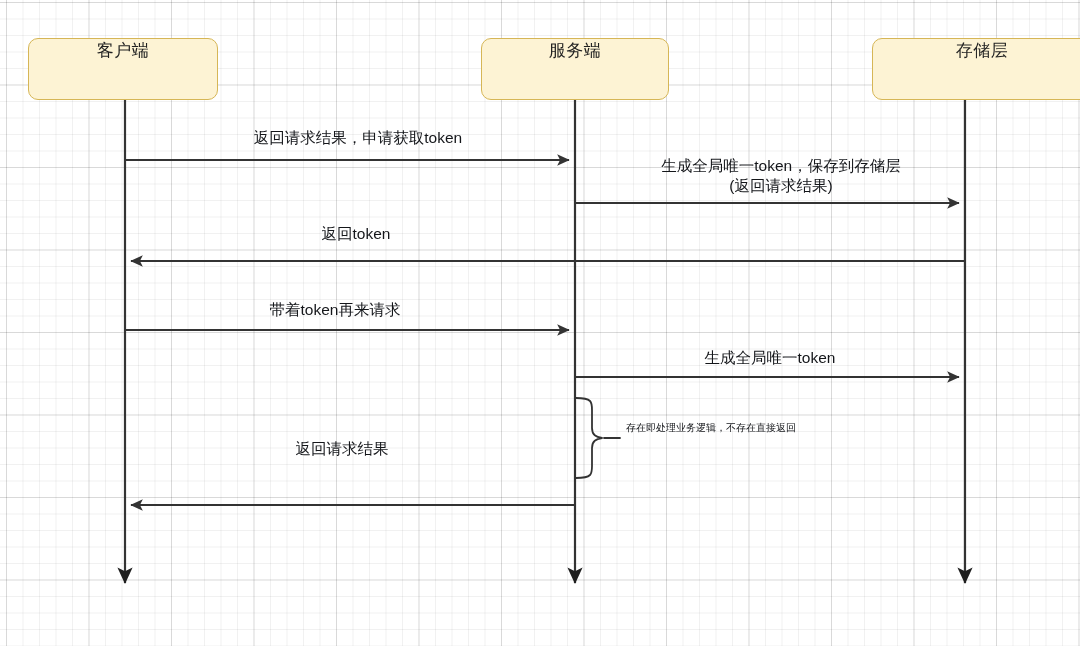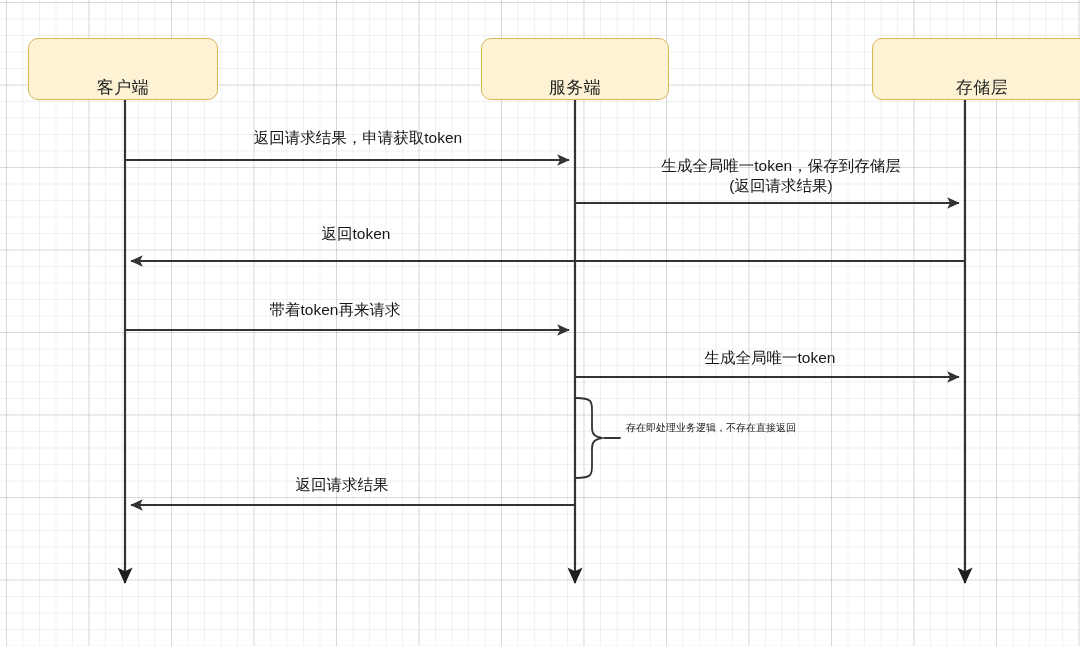--- a/index.html
+++ b/index.html
@@ -32,21 +32,21 @@
     width: 1080px;
     height: 646px;
   }
   .participant-box {
     position: absolute;
     box-sizing: border-box;
     background: #fdf3d4;
     border: 1.6px solid #d6b656;
     border-radius: 10px;
     display: flex;
-    align-items: flex-end;
+    align-items: flex-start;
     justify-content: center;
   }
   .participant-label {
     font-size: 17px;
     color: #1f1f1f;
     letter-spacing: 0.5px;
     white-space: nowrap;
   }
   .msg-label {
     position: absolute;
@@ -128,17 +128,17 @@
     <div>生成全局唯一token，保存到存储层</div>
     <div>(返回请求结果)</div>
   </div>
 
   <div class="msg-label centered" style="left:356px; top:224px;">返回token</div>
 
   <div class="msg-label centered" style="left:335px; top:300px;">带着token再来请求</div>
 
   <div class="msg-label centered" style="left:770px; top:348px;">生成全局唯一token</div>
 
-  <div class="msg-label centered" style="left:342px; top:475px;">返回请求结果</div>
+  <div class="msg-label centered" style="left:342px; top:439px;">返回请求结果</div>
 
   <div class="note-label" style="left:626px; top:428px; transform:translateY(-50%);">存在即处理业务逻辑，不存在直接返回</div>
 
 </div>
 
 </body></html>

